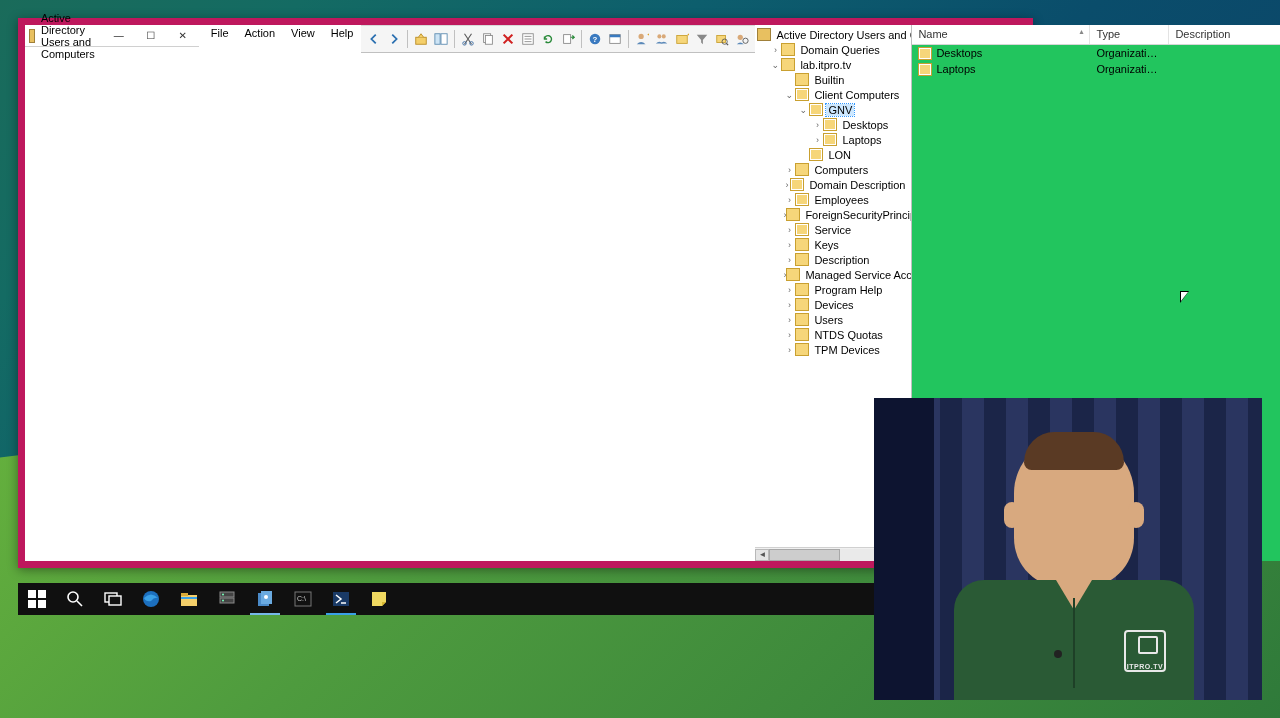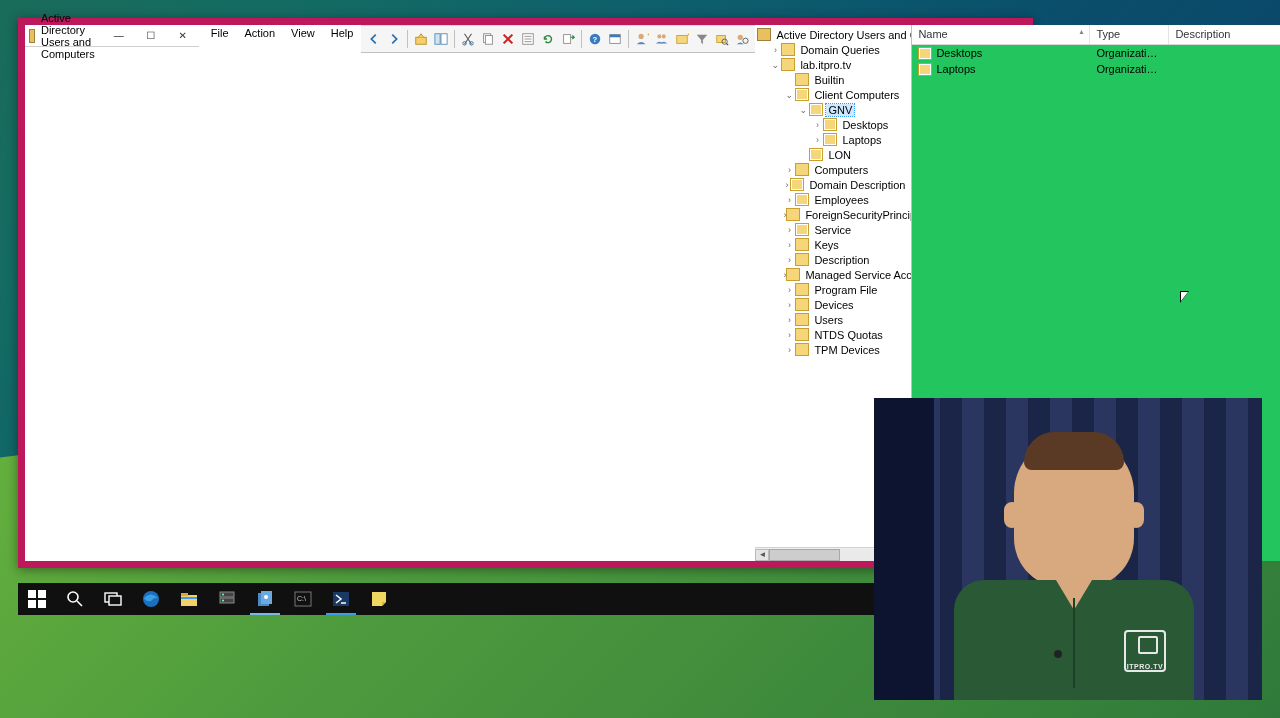--- a/index.html
+++ b/index.html
@@ -330,21 +330,21 @@
             <span class="lbl">Description</span>
           </div>
         <div class="tree-row" style="padding-left:28px">
             <span class="tw">›</span>
             <span class="ic ic-folder"></span>
             <span class="lbl">Managed Service Accounts</span>
           </div>
         <div class="tree-row" style="padding-left:28px">
             <span class="tw">›</span>
             <span class="ic ic-folder"></span>
-            <span class="lbl">Program File</span>
+            <span class="lbl">Program Help</span>
           </div>
         <div class="tree-row" style="padding-left:28px">
             <span class="tw">›</span>
             <span class="ic ic-folder"></span>
             <span class="lbl">Devices</span>
           </div>
         <div class="tree-row" style="padding-left:28px">
             <span class="tw">›</span>
             <span class="ic ic-folder"></span>
             <span class="lbl">Users</span>

